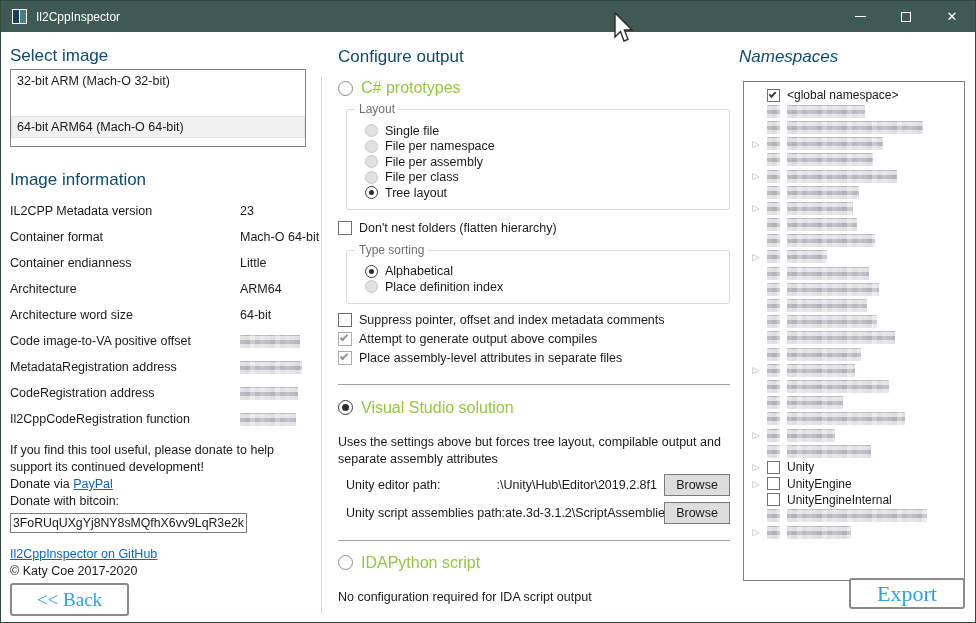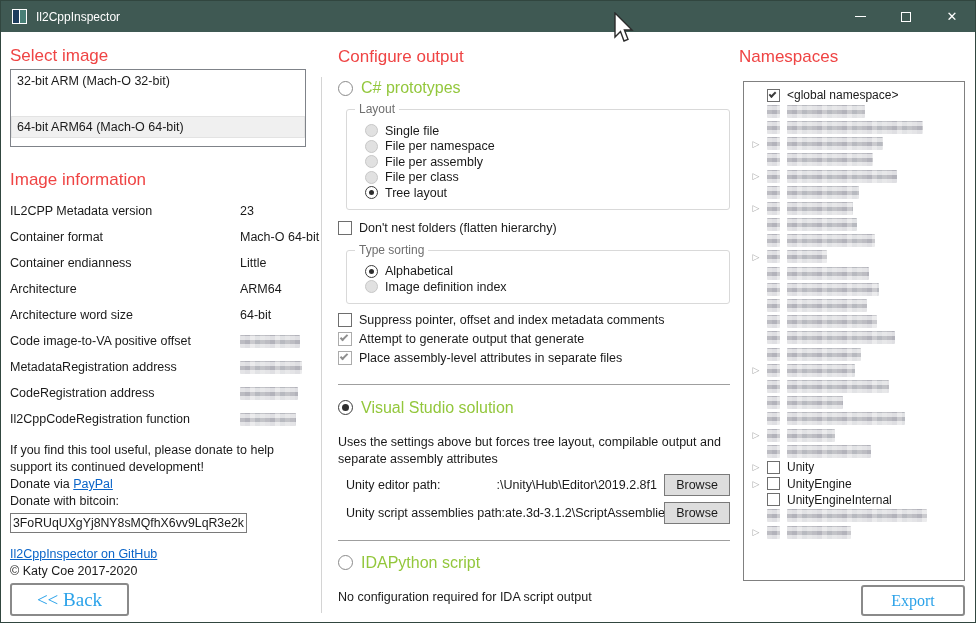--- a/index.html
+++ b/index.html
@@ -11,21 +11,21 @@
   .titlebar { position:absolute; top:0; left:0; right:0; height:31px; background:#3f5953; display:flex; align-items:center; }
   .app-icon { width:15px; height:15px; margin:0 9px 0 11px; border:1px solid #fff; background:linear-gradient(90deg,#1d3d5e 0 48%,#fff 48% 55%,#487f76 55% 100%); }
   .title-text { color:#fff; font-size:12px; }
   .win-btns { margin-left:auto; display:flex; height:100%; }
   .win-btn { width:46px; height:100%; display:flex; align-items:center; justify-content:center; color:#fff; font-size:13px; cursor:default; }
   .glyph-min { width:11px; height:1px; background:#fff; display:block; }
   .glyph-max { width:10px; height:10px; border:1px solid #fff; display:block; }
 
   .content { position:absolute; top:31px; left:0; right:0; bottom:0; background:#fff; }
 
-  h2.section { color:#ef4444; font-size:17px; font-weight:400; }
+  h2.section { color:#0c4a6e; font-size:17px; font-weight:400; }
 
   
   .col-left { position:absolute; left:9px; top:0; width:296px; bottom:0; }
   .col-left h2 { margin-top:14px; height:22px; }
   .listbox { margin-top:1px; height:78px; border:1px solid #7f8389; background:#fff; overflow:hidden; }
   .li-item { height:22px; line-height:21px; padding:0 5px; font-size:12.5px; border:1px solid transparent; }
   .li-item.selected { background:#f0f0f0; border-color:#e3e3e3;margin-top:24px; }
   .col-left h2.info-h { margin-top:23px; }
   .info-grid { margin-top:13px; display:grid; grid-template-columns:230px 1fr; row-gap:13px; font-size:12.5px; }
   .info-label, .info-value { height:13px; line-height:13px; white-space:nowrap; }
@@ -73,30 +73,30 @@
   .vs-row { margin-top:12px; }
   .desc { margin-top:15px; font-size:12.5px; line-height:17px; }
   .path-row { display:flex; align-items:center; margin-top:6px; height:22px; padding-left:8px; }
   .path-label { font-size:12.5px; white-space:nowrap; }
   .path-value { flex:1; text-align:right; font-size:12.5px; white-space:nowrap; overflow:hidden; padding-right:7px; }
   .browse-btn { width:66px; height:22px; background:#ddd; border:1px solid #7a7a7a; font-family:"Liberation Sans",sans-serif; font-size:12.5px; color:#1a1a1a; cursor:pointer; }
   .ida-row { margin-top:11px; }
 
   
   .col-right { position:absolute; left:738px; top:0; width:228px; bottom:0; }
-  .col-right h2 { margin-top:15px; height:22px; }
+  .col-right h2 { margin-top:15px; height:22px;font-style:italic; }
   .ns-box { margin:12px 0 0 4px; width:222px; height:500px; border:1px solid #808080; background:#fff; overflow:hidden; padding:5px 0 0 0; }
   .nsrow { display:flex; align-items:center; height:16.2px; padding-left:6px; }
   .expander { width:12px; min-width:12px; font-size:9px; color:#a9a9a9; line-height:12px; margin-right:5px; text-align:center; }
   .expander.hidden { visibility:hidden; }
   .nsrow .cb { width:13px; height:13px; min-width:13px; margin-right:7px; }
   .nsrow .tick { width:7px; height:4px; margin:2px 0 0 1px; }
   .nslabel { font-size:12px; white-space:nowrap; }
   .mosaic-cb { width:13px; min-width:13px; height:13px; margin-right:7px; border:none; }
-  .export-btn { right:2px; bottom:6px; width:104px; height:31px; font-size:16px; }
+  .export-btn { right:2px; bottom:13px; width:116px; height:31px; font-size:22px; }
 
   
   .cursor { position:absolute; left:613px; top:12px; z-index:50; pointer-events:none; }
 </style>
 </head>
 <body>
 
 <div class="window">
 
   <div class="titlebar">
@@ -204,35 +204,35 @@
 
       <div class="groupbox tsort-box">
         <span class="gb-label">Type sorting</span>
         <div id="tsort-options">
             <div class="optrow">
               <span class="rb sel"></span>
               <span class="optlabel">Alphabetical</span>
             </div>
             <div class="optrow">
               <span class="rb dis"></span>
-              <span class="optlabel">Image definition index</span>
+              <span class="optlabel">Place definition index</span>
             </div>
           </div>
       </div>
 
       <div class="mid-checks" id="mid-checkboxes">
           <div class="cbrow">
             <span class="cb"></span>
             <span class="optlabel">Suppress pointer, offset and index metadata comments</span>
           </div>
           <div class="cbrow">
             <span class="cb checked dis">
               <span class="tick"></span>
             </span>
-            <span class="optlabel">Attempt to generate output that generate</span>
+            <span class="optlabel">Attempt to generate output above compiles</span>
           </div>
           <div class="cbrow">
             <span class="cb checked dis">
               <span class="tick"></span>
             </span>
             <span class="optlabel">Place assembly-level attributes in separate files</span>
           </div>
         </div>
 
       <div class="hsep"></div>

